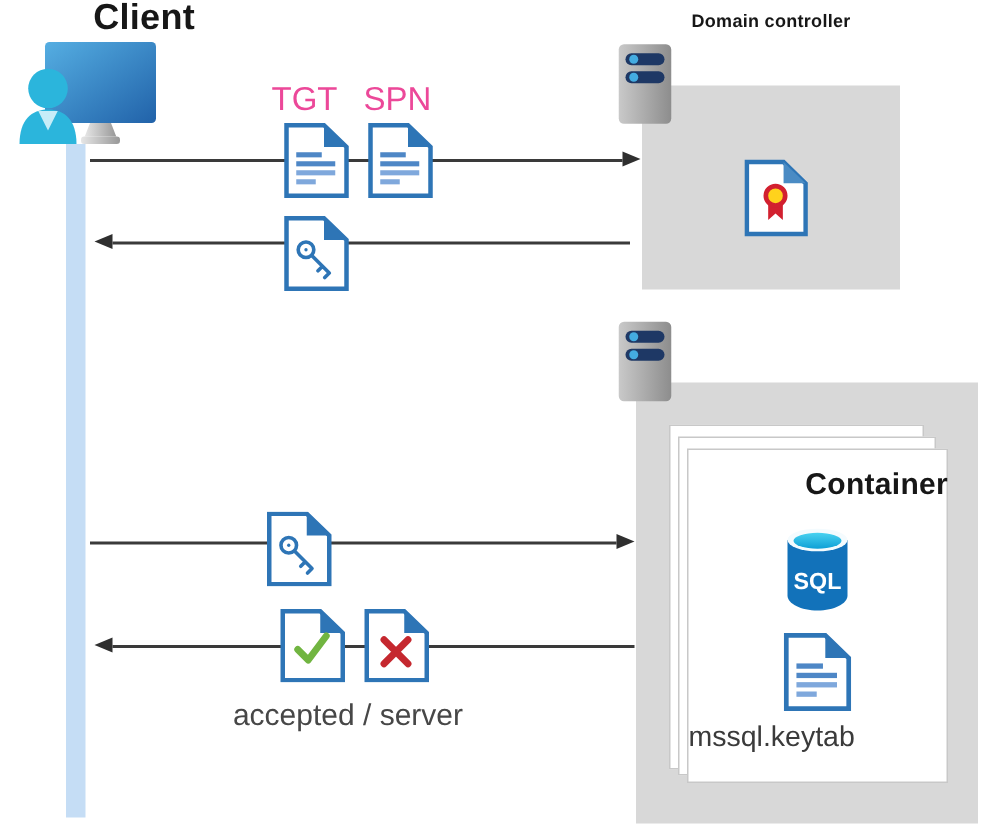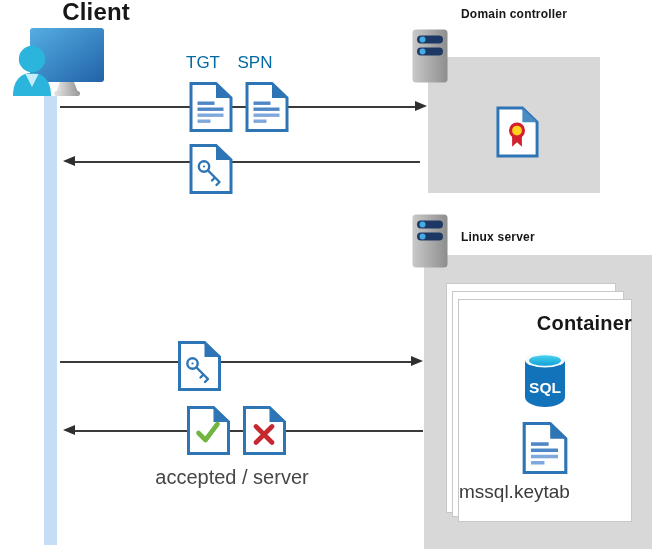--- a/index.html
+++ b/index.html
@@ -1,21 +1,21 @@
 <!DOCTYPE html>
 <html><head>
 <meta charset="utf-8">
 <style>
   * { margin:0; padding:0; box-sizing:border-box; }
   html,body { background:#ffffff; }
   body { font-family:"Liberation Sans", sans-serif; }
   .canvas { position:relative; width:660px; height:558px; background:#fff; overflow:hidden; }
   .abs { position:absolute; }
   .title { font-weight:bold; color:#171717; font-size:12px; line-height:23px; letter-spacing:0.2px; }
-  .msg-label { color:#0369a1; font-size:17px; text-align:center; }
+  .msg-label { color:#ec4899; font-size:22px; text-align:center; }
   .big-label { color:#474747; font-size:20px; text-align:center; }
   .gray-box { position:absolute; background:#d8d8d8; }
   .page { position:absolute; background:#ffffff; border:1px solid #c8c8c8; }
   .arrow-line { position:absolute; height:2px; background:#3a3a3a; }
   .head-right { position:absolute; width:0; height:0;
     border-top:5.5px solid transparent; border-bottom:5.5px solid transparent;
     border-left:12px solid #2f2f2f; }
   .head-left { position:absolute; width:0; height:0;
     border-top:5.5px solid transparent; border-bottom:5.5px solid transparent;
     border-right:12px solid #2f2f2f; }
@@ -113,21 +113,21 @@
   <div class="arrow-line" style="left:75px; top:161px; width:345px"></div>
   <div class="head-left" style="left:63px; top:156px"></div>
 
   <div class="arrow-line" style="left:60px; top:361px; width:351px"></div>
   <div class="head-right" style="left:411px; top:356px"></div>
 
   <div class="arrow-line" style="left:75px; top:430px; width:348px"></div>
   <div class="head-left" style="left:63px; top:425px"></div>
 
   <div class="abs msg-label" style="left:177px; top:53px; width:52px">TGT</div>
-  <div class="abs msg-label" style="left:229px; top:53px; width:52px">SPN</div>
+  <div class="abs msg-label" style="left:239px; top:53px; width:52px">SPN</div>
 
   <svg class="abs" style="left:188px; top:82px" width="46" height="50">
       <use href="#sym-doc"></use>
     </svg>
   <svg class="abs" style="left:244px; top:82px" width="46" height="50">
       <use href="#sym-doc"></use>
     </svg>
 
   <svg class="abs" style="left:188px; top:144px" width="46" height="50">
       <use href="#sym-doc-key"></use>
@@ -139,21 +139,20 @@
     </svg>
   <div class="abs title" style="left:461px; top:3px; width:125px">Domain controller</div>
   <svg class="abs" style="left:495px; top:106px" width="45" height="52">
       <use href="#sym-doc-cert"></use>
     </svg>
 
   <div class="gray-box" style="left:424px; top:255px; width:228px; height:294px"></div>
   <svg class="abs" style="left:412px; top:214px" width="36" height="54">
       <use href="#sym-server"></use>
     </svg>
-  <div class="abs title" style="left:461px; top:226px; width:190px">Linux server</div>
 
   <div class="page" style="left:446px; top:283px; width:170px; height:230px"></div>
   <div class="page" style="left:452px; top:291px; width:172px; height:226px"></div>
   <div class="page" style="left:458px; top:299px; width:174px; height:223px"></div>
 
   <div class="abs title" style="left:458px; top:312px; width:174px; text-align:right; font-size:20px">Container</div>
 
   <svg class="abs" style="left:523px; top:351px" width="44" height="57" viewBox="0 0 44 57">
     <path d="M2 9 V46 C2 51.5 11 56 22 56 C33 56 42 51.5 42 46 V9 Z" fill="#1272BA"></path>
     <ellipse cx="22" cy="9" rx="20" ry="7.5" fill="#F4FBFE"></ellipse>

